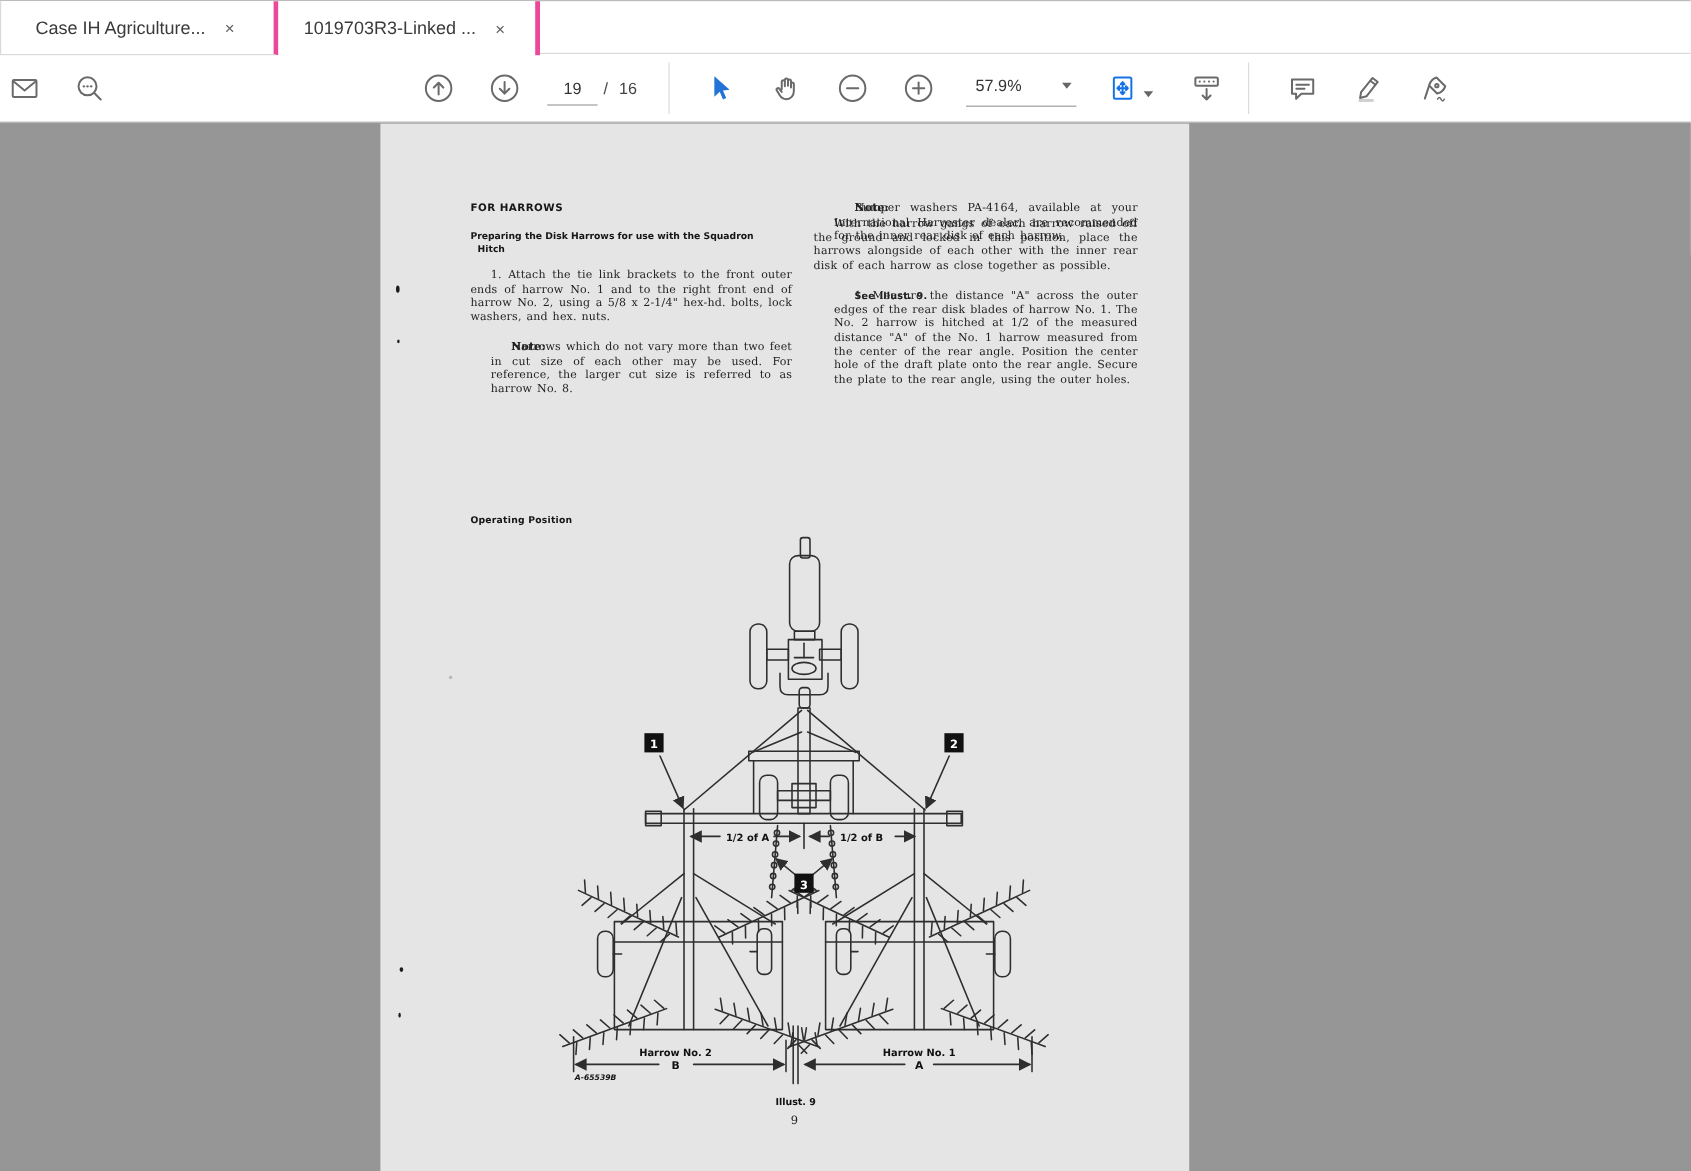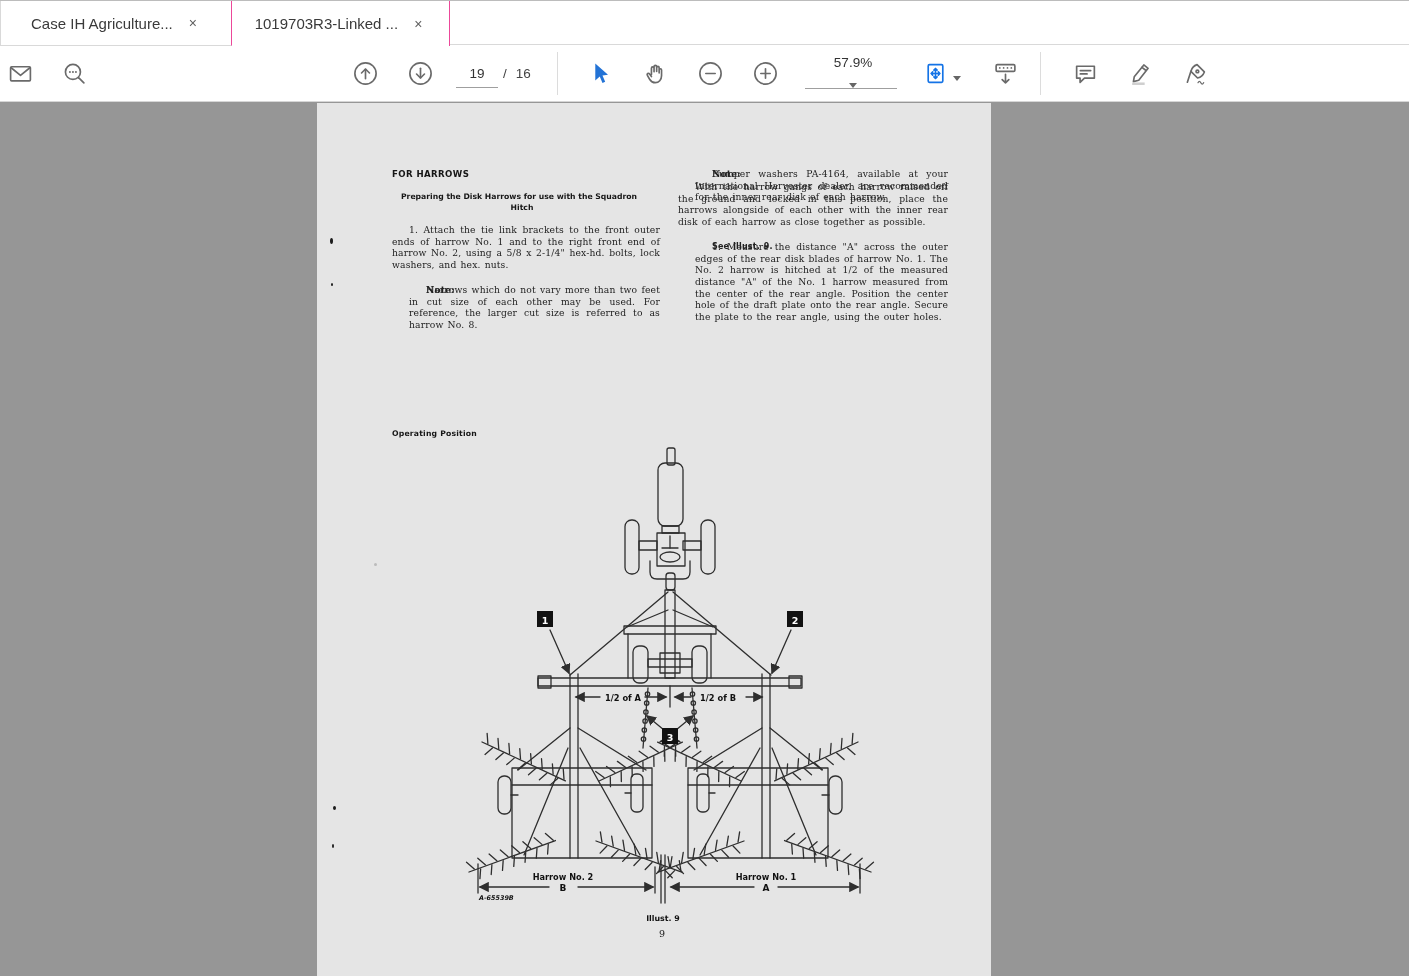--- a/index.html
+++ b/index.html
@@ -5,21 +5,21 @@
   html,body{margin:0;padding:0;}
   body{width:1409px;height:976px;overflow:hidden;background:#fff;
        font-family:"Liberation Sans",sans-serif;position:relative;}
 
   
   .tabbar{position:absolute;left:0;top:0;width:1409px;height:45px;background:#fff;
           border-top:1px solid #bcbcbc;box-sizing:border-box;}
   .tabline{position:absolute;left:0;bottom:0;width:100%;height:1px;background:#d9d9d9;}
   .tab{position:absolute;top:0;height:45px;box-sizing:border-box;display:flex;
        align-items:center;justify-content:center;gap:12px;font-size:15px;color:#3a3a3a;
-       background:#fff;border-right:1px solid #ec4899;z-index:1;cursor:default;}
+       background:#fff;border-right:4px solid #ec4899;z-index:1;cursor:default;}
   .tab.inactive{left:0;width:232px;border-left:1px solid #d9d9d9;border-bottom:1px solid #d9d9d9;}
   .tab.active{left:232px;width:218px;}
   .tab-close{font-size:14px;color:#5f5f5f;line-height:1;padding:2px 4px;}
 
   
   .toolbar{position:absolute;left:0;top:45px;width:1409px;height:57px;background:#fff;
            border-bottom:1px solid #d6d6d6;box-sizing:border-box;}
   .tbtn{position:absolute;top:8px;width:40px;height:40px;display:flex;align-items:center;
         justify-content:center;border-radius:3px;}
   .tbtn svg{width:25px;height:25px;}
@@ -29,33 +29,33 @@
   .ic-fillblue{fill:#2373d6;stroke:none;}
   .tdivider{position:absolute;top:7px;width:1px;height:43px;background:#dcdcdc;}
   .pageinput{position:absolute;left:456px;top:14px;width:42px;height:28px;
              border:none;border-bottom:1px solid #9f9f9f;text-align:center;
              font-size:13.5px;color:#333;display:flex;align-items:center;justify-content:center;}
   .pagetotal{position:absolute;left:503px;top:14px;height:28px;display:flex;gap:9px;
              align-items:center;font-size:13.5px;color:#444;}
   .zoomctl{position:absolute;left:805px;top:10px;width:92px;height:34px;
            border-bottom:1px solid #9f9f9f;display:flex;align-items:center;
            justify-content:space-between;padding:0 4px 0 8px;box-sizing:border-box;
-           font-size:13.5px;color:#333;flex-direction:column;}
+           font-size:13.5px;color:#333;}
   .caret{width:0;height:0;border-left:4.5px solid transparent;border-right:4.5px solid transparent;
          border-top:5px solid #666;}
   .smallcaret{position:absolute;left:953px;top:31px;}
 
   
   .canvas{position:absolute;left:0;top:102px;width:1409px;height:874px;background:#969696;}
   .page{position:absolute;left:317px;top:1px;width:674px;height:873px;background:#e5e5e5;}
   .page *{position:absolute;}
   .doc-h{font-family:"DejaVu Sans",sans-serif;font-weight:bold;color:#161616;}
   #h-main{left:75px;top:66px;font-size:8.6px;letter-spacing:0.4px;}
   #h-sub{left:75px;top:88px;width:254px;font-size:7.7px;line-height:11px;
-         padding-left:6px;text-indent:-6px;box-sizing:border-box;text-align:center;}
+         padding-left:6px;text-indent:-6px;box-sizing:border-box;}
   #h-oper{left:75px;top:326px;font-size:7.7px;letter-spacing:0.2px;}
   .col{font-family:"DejaVu Serif","Liberation Serif",serif;font-size:9.2px;line-height:11.7px;
        text-align:justify;color:#222;letter-spacing:0.15px;word-spacing:1px;}
   .col p{position:static;margin:0 0 13px 0;text-indent:17px;}
   #col-left{left:75px;top:121px;width:268px;}
   #col-right{left:361px;top:65px;width:270px;}
   #col-right p{}
   .b{font-weight:bold;}
   .seeref{font-family:"DejaVu Sans",sans-serif;font-weight:bold;font-size:8px;}
   .speck{background:#1c1c1c;border-radius:50%;}

